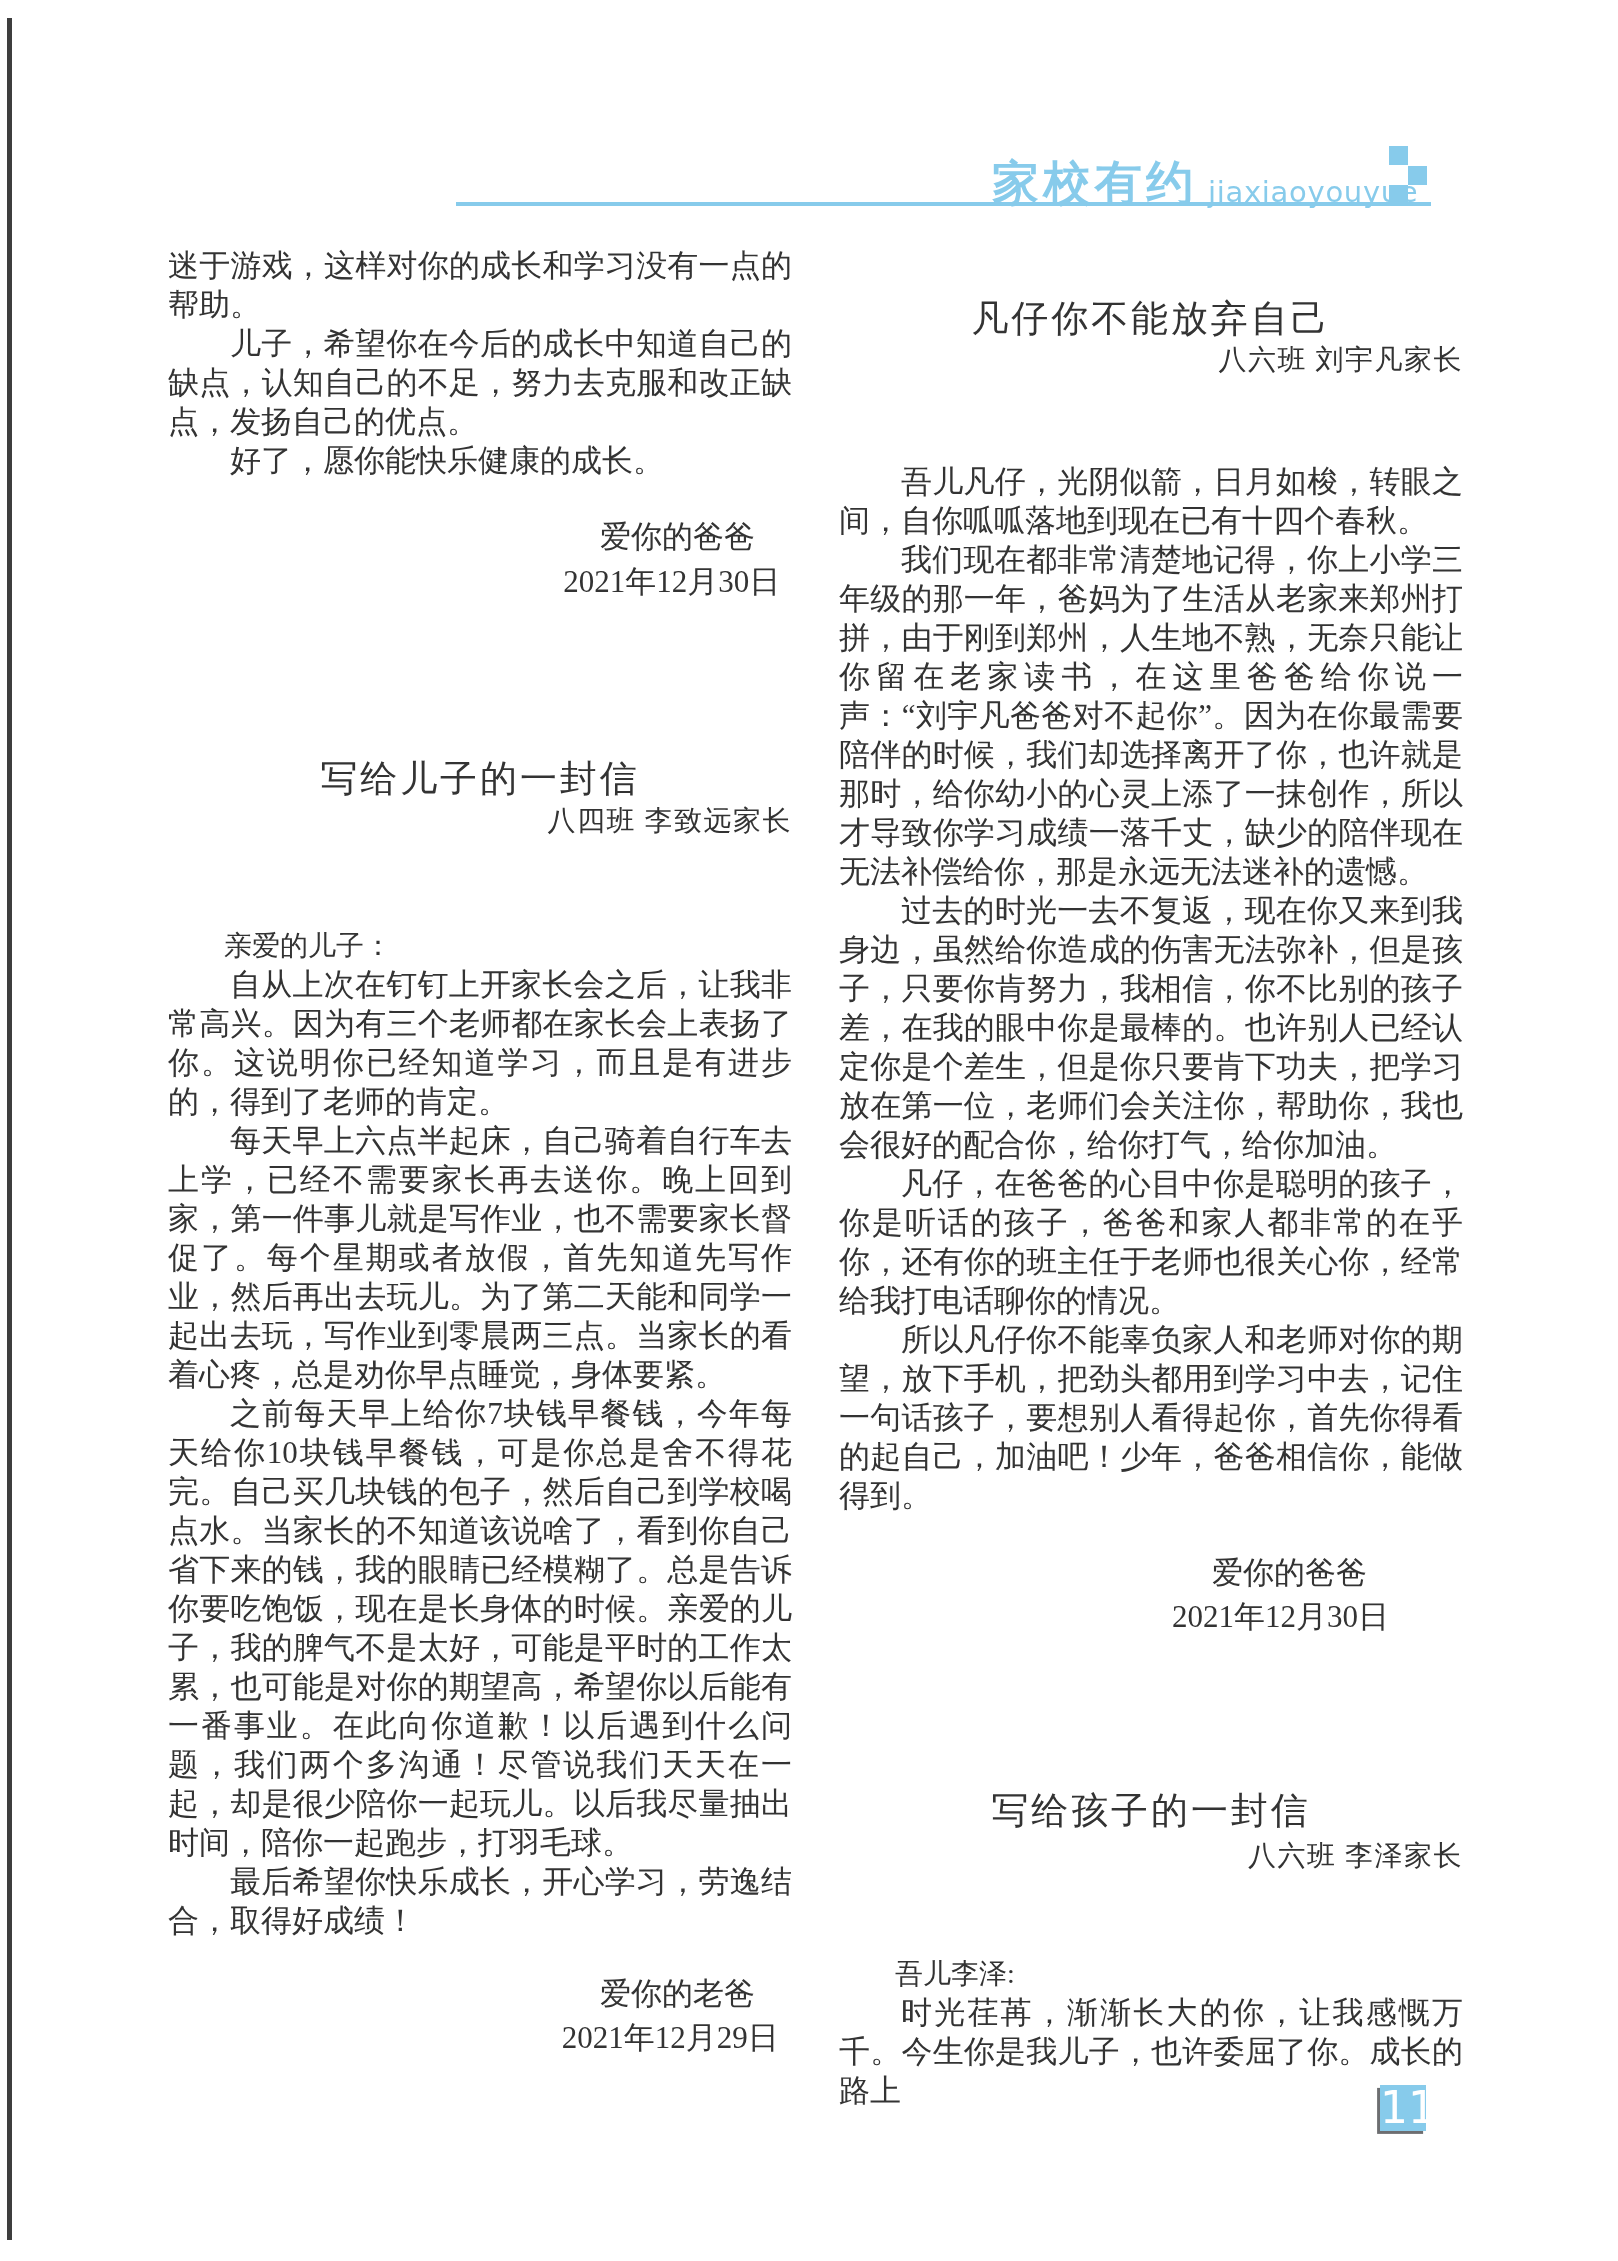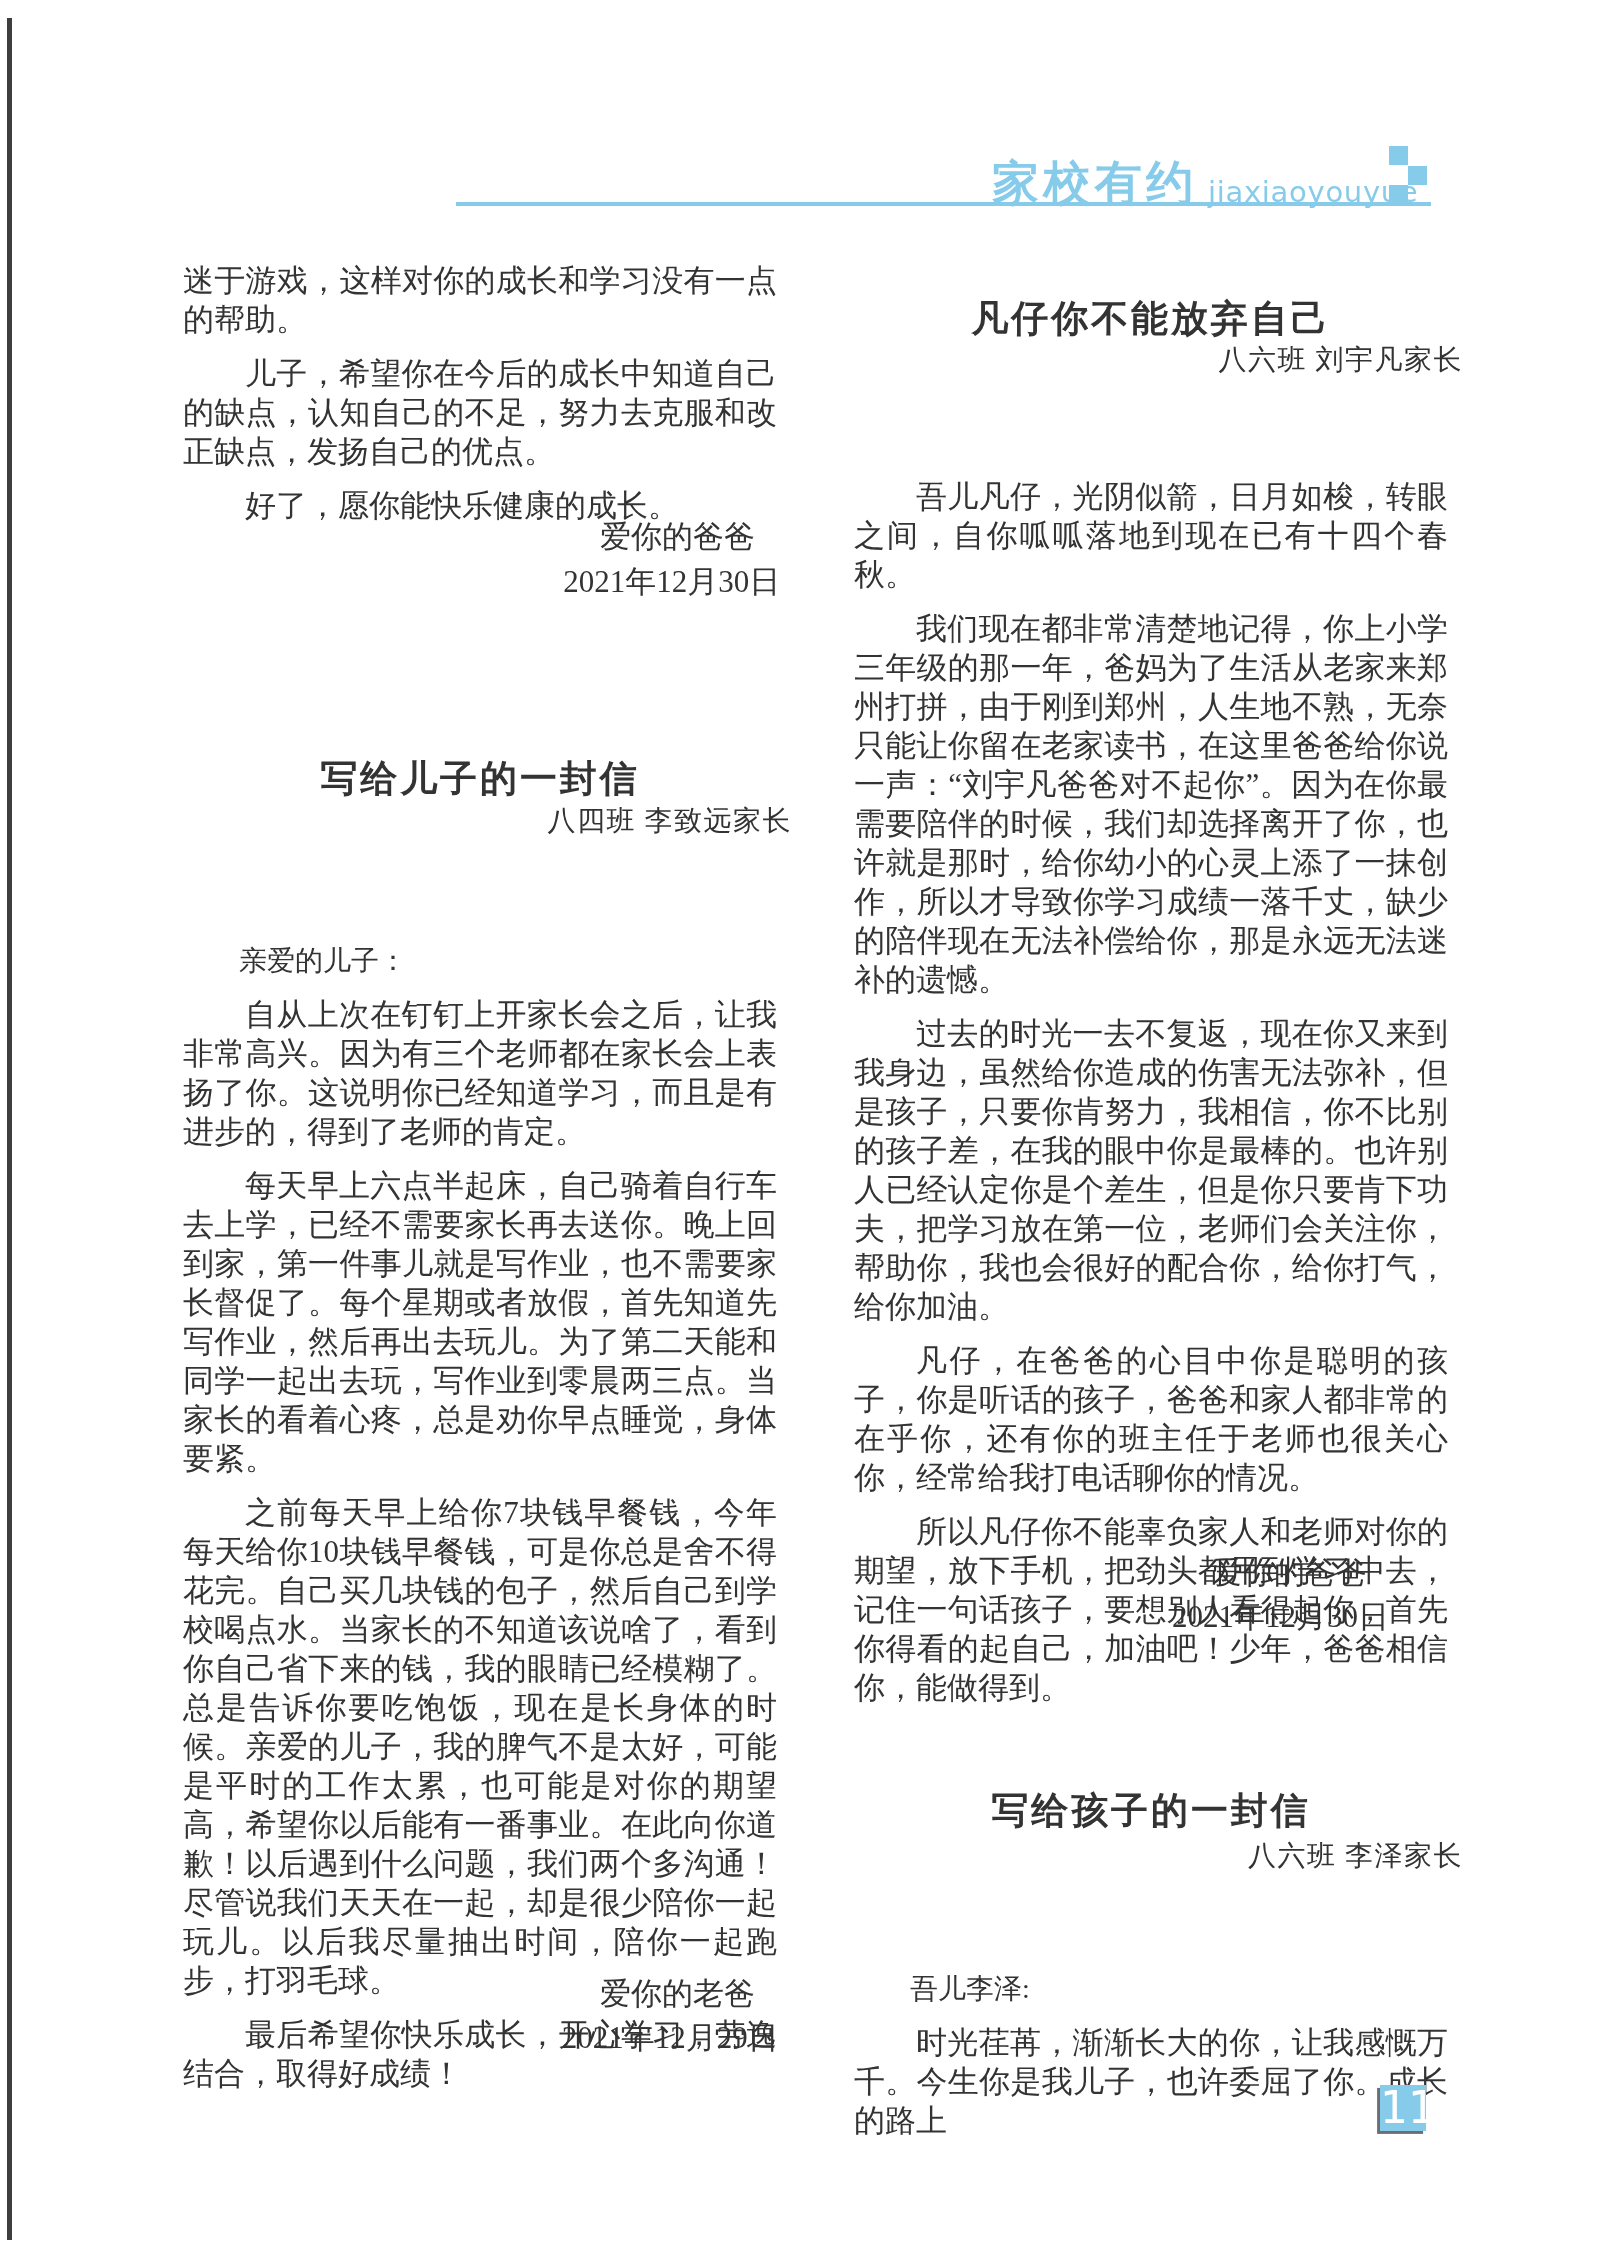--- a/index.html
+++ b/index.html
@@ -38,27 +38,27 @@
   }
   .deco-sq{position:absolute;width:19px;height:19px;background:var(--accent);}
   .sq1{left:1389px;top:146px;}
   .sq2{left:1408px;top:166px;}
   .sq3{left:1389px;top:185px;}
   
   .block{position:absolute;width:624px;}
   .col-l{left:168px;}
   .col-r{left:839px;}
   .body-text{font-size:31px;line-height:39px;text-align:justify;}
-  .body-text p{margin:15px;text-indent:2em;}
+  .body-text p{margin:0;text-indent:2em;}
   .body-text p.noindent{text-indent:0;}
   .salutation{font-size:28px;line-height:39px;text-indent:0;margin:0;}
   .sig{font-size:31px;line-height:39px;text-align:right;white-space:nowrap;}
   .sec-title{
     font-size:37px;line-height:41px;letter-spacing:2.9px;
-    text-align:center;white-space:nowrap;font-weight:bold;margin:0;
+    text-align:center;white-space:nowrap;font-weight:normal;margin:0;
   }
   .byline{
     font-size:28px;line-height:32px;letter-spacing:1.5px;
     text-align:right;white-space:nowrap;
   }
   
   .page-num{
     position:absolute;left:1380px;top:2085px;width:46px;height:46px;
     background:var(--accent);
     box-shadow:-2.9px 2.9px 0 var(--shadow);

